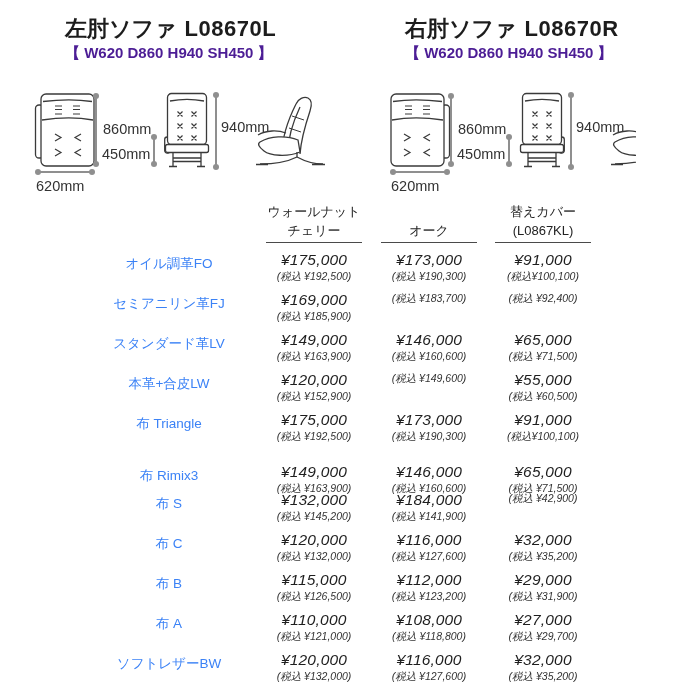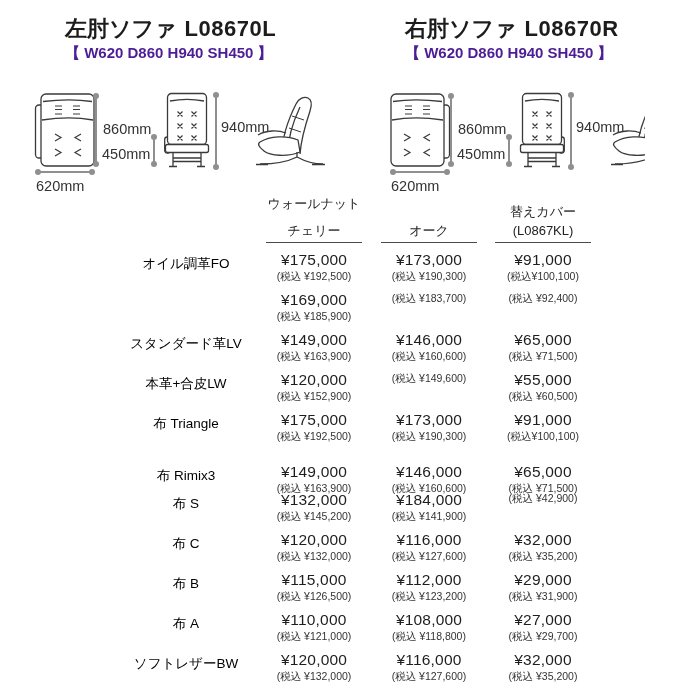--- a/index.html
+++ b/index.html
@@ -1,20 +1,19 @@
 <!DOCTYPE html>
 <html><head>
 <meta charset="utf-8">
 <style>
   html,body { margin:0; padding:0; background:#fff; }
   #page {
     position:relative; width:636px; height:700px; background:#ffffff;
     font-family:"Liberation Sans","DejaVu Sans",sans-serif; color:#222;
     overflow:hidden;
-    padding-left:9px;
   }
   
   .ptitle { position:absolute; top:14px; font-size:22px; color:#1c1c1c; white-space:nowrap; }
   .pname { font-weight:700; }
   .pcode { font-weight:800; margin-left:8px; letter-spacing:0.5px; }
   .pspecs { position:absolute; top:44px; font-size:15px; font-weight:600; color:#4c1d95; white-space:nowrap; }
   
   .vdim { position:absolute; width:2px; background:#8f8f8f; }
   .vdim::before,.vdim::after { content:""; position:absolute; left:-2px; width:6px; height:6px; border-radius:50%; background:#8f8f8f; }
   .vdim::before { top:-3px; } .vdim::after { bottom:-3px; }
@@ -24,27 +23,27 @@
   .dimlabel { position:absolute; font-size:14.5px; color:#333; white-space:nowrap; }
   .dimlabel.right { text-align:right; }
   svg.diagram { position:absolute; }
   svg.diagram * { vector-effect:non-scaling-stroke; }
   .flip { transform:scaleX(-1); }
   
   .thead { position:absolute; top:196px; height:46px; border-bottom:1.5px solid #4a4a4a;
            display:flex; flex-direction:column; justify-content:flex-end; align-items:center; }
   .thead div { font-size:13px; color:#222; line-height:16px; margin-bottom:3px; white-space:nowrap; }
   .trow { position:absolute; left:0; width:700px; height:40px; }
-  .tlabel { position:absolute; left:86px; width:200px; top:6px; text-align:center;
-            font-size:13.5px; color:#000000; line-height:20px; white-space:nowrap; }
-  .tcell { position:absolute; top:3px; width:120px; text-align:center; }
+  .tlabel { position:absolute; left:69px; width:200px; top:6px; text-align:center;
+            font-size:13.5px; color:#3b82f6; line-height:20px; white-space:nowrap; }
+  .tcell { position:absolute; top:3px; width:120px; text-align:center;font-style:italic; }
   .tcell .price { font-size:15.5px; color:#1e1e1e; line-height:18px; letter-spacing:0.2px; }
   .tcell .tax { font-size:10.5px; color:#333; line-height:14px; margin-top:0px; white-space:nowrap; }
   .c1 { left:254px; } .c2 { left:369px; } .c3 { left:483px; }
-  .h1 { left:266px; width:96px;gap:8px; } .h2 { left:381px; width:96px; } .h3 { left:495px; width:96px; }
+  .h1 { left:266px; width:96px; } .h2 { left:381px; width:96px; } .h3 { left:495px; width:96px; }
 </style>
 </head>
 <body>
 
 <div id="page">
 
   <div class="ptitle" style="left:65px;">
     <span class="pname">左肘ソファ</span><span class="pcode">L08670L</span>
   </div>
   <div class="pspecs" style="left:65px;">【 W620 D860 H940 SH450 】</div>
@@ -174,20 +173,21 @@
       <div class="tcell c2">
           <div class="price">¥173,000</div>
           <div class="tax">(税込 ¥190,300)</div>
         </div>
       <div class="tcell c3">
           <div class="price">¥91,000</div>
           <div class="tax">(税込¥100,100)</div>
         </div>
     </div>
     <div class="trow" style="top:288px;">
+      <div class="tlabel">セミアニリン革FJ</div>
       <div class="tcell c1">
           <div class="price">¥169,000</div>
           <div class="tax">(税込 ¥185,900)</div>
         </div>
       <div class="tcell c2">
           <div class="tax">(税込 ¥183,700)</div>
         </div>
       <div class="tcell c3">
           <div class="tax">(税込 ¥92,400)</div>
         </div>

